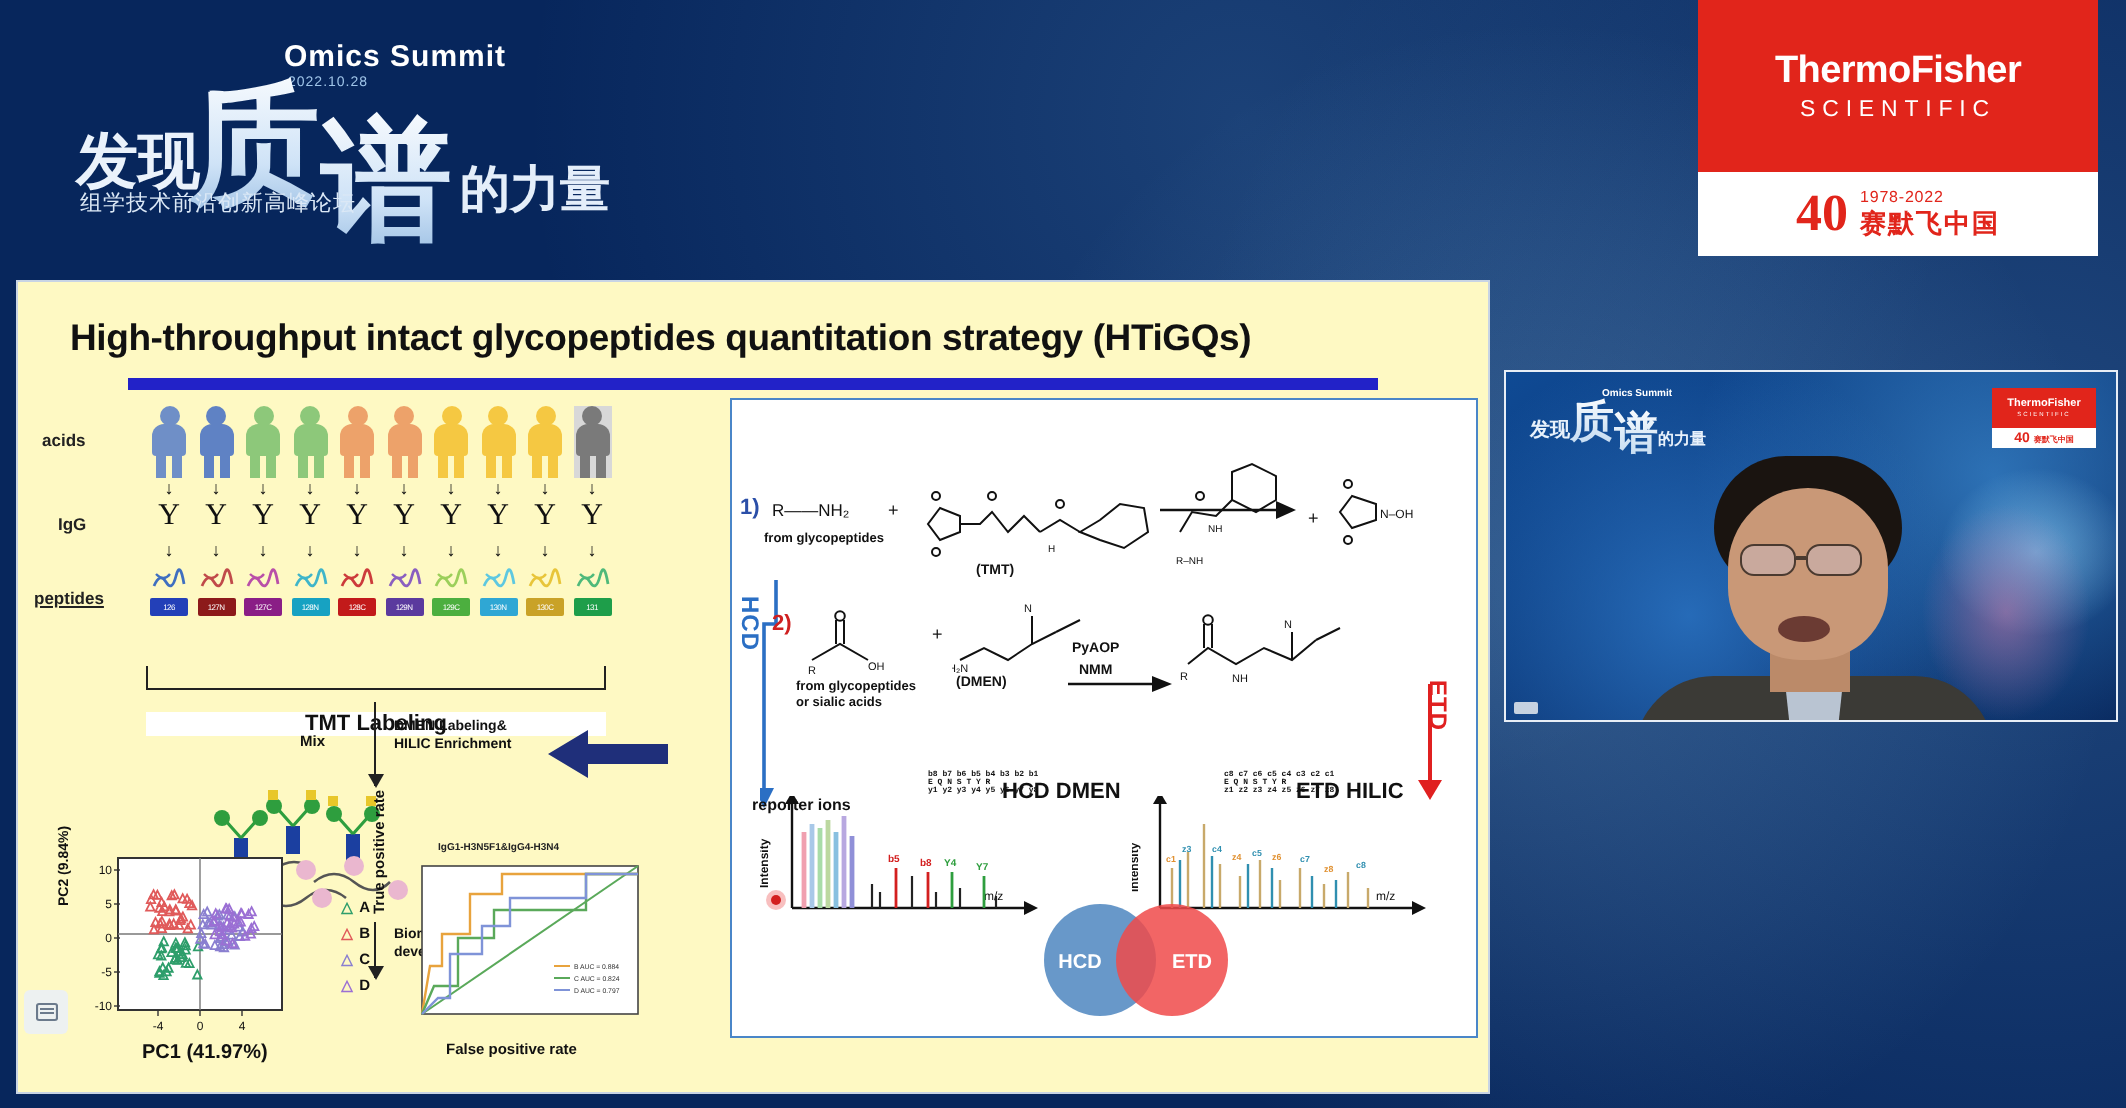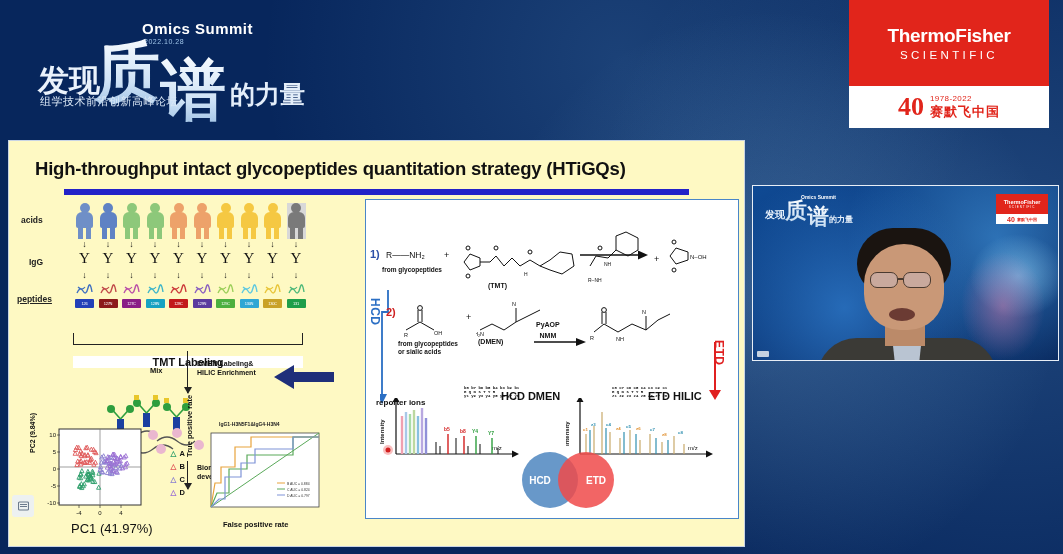--- a/index.html
+++ b/index.html
@@ -99,21 +99,21 @@
   #bio-arrow { position:absolute; left:170px; top:262px; width:1.4px; height:28px; background:#222; }
   #bio-arrow::after { content:""; position:absolute; left:-3.5px; bottom:-1px;
                       border-left:4.5px solid transparent; border-right:4.5px solid transparent;
                       border-top:7px solid #222; }
   #bio-lab { position:absolute; left:180px; top:264px; font-size:7px; font-weight:bold; color:#111; line-height:1.35;}
 
   
   #pca { position:absolute; left:22px; top:282px; width:150px; height:112px; }
   #pca-title-y { position:absolute; left:-2px; top:30px; font-size:7px; font-weight:bold;
                  transform:rotate(-90deg); transform-origin:left top; white-space:nowrap; color:#111;}
-  #pca-xlab { position:absolute; left:40px; top:98px; font-size:13px; font-weight:normal; color:#111;}
+  #pca-xlab { position:absolute; left:40px; top:98px; font-size:10px; font-weight:bold; color:#111;}
   .pca-leg { position:absolute; right:-4px; top:24px; font-size:7.5px; font-weight:bold; color:#111; line-height:13px;}
   .pca-leg span { display:inline-block; width:9px; }
 
   
   #roc { position:absolute; left:180px; top:282px; width:150px; height:112px; }
   #roc-title { position:absolute; left:30px; top:-2px; font-size:5px; font-weight:bold; color:#222; white-space:nowrap;}
   #roc-ylab { position:absolute; left:-4px; top:34px; font-size:7.5px; font-weight:bold;
               transform:rotate(-90deg); transform-origin:left top; white-space:nowrap; color:#111;}
   #roc-xlab { position:absolute; left:34px; top:97px; font-size:7.5px; font-weight:bold; color:#111;}
 

